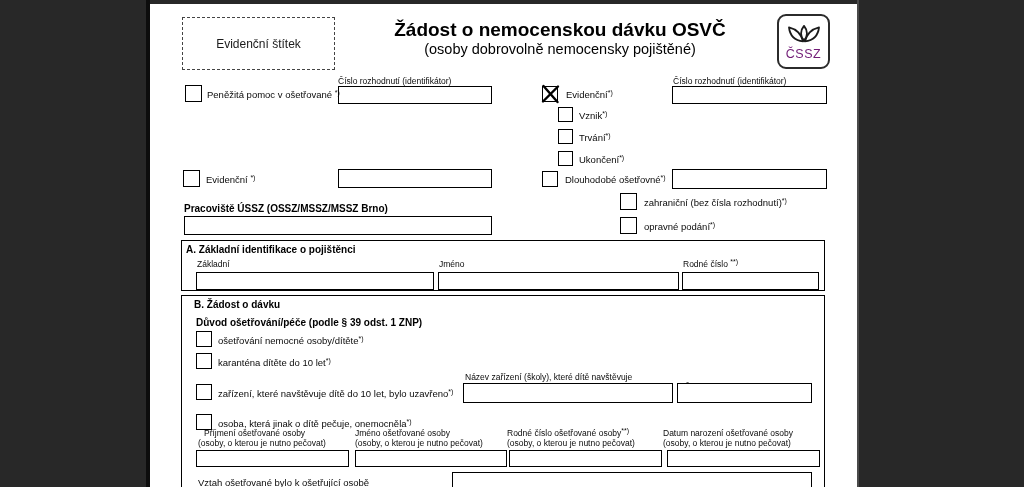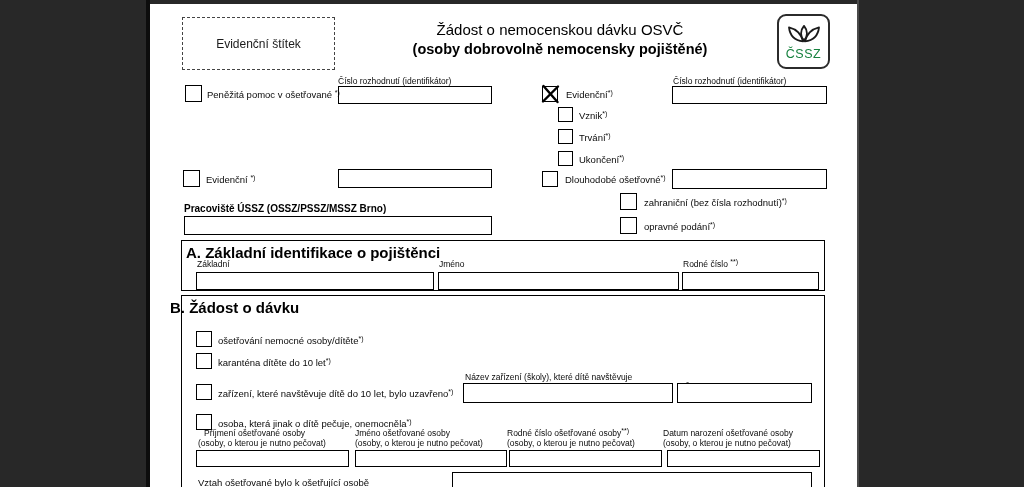--- a/index.html
+++ b/index.html
@@ -3,45 +3,45 @@
 <meta charset="utf-8">
 <style>
   * { margin:0; padding:0; box-sizing:border-box; }
   html,body { width:1024px; height:487px; overflow:hidden; }
   body { background:#282828; position:relative; font-family:"Liberation Sans",sans-serif; color:#000; }
   .edge-strip { position:absolute; top:0; height:487px; }
   .page { position:absolute; left:150px; top:4px; width:707px; height:483px; background:#ffffff; overflow:hidden; }
   .lbl { position:absolute; font-size:9.5px; line-height:11px; white-space:nowrap; color:#0a0a0a; }
   .flbl { position:absolute; font-size:8.5px; line-height:10px; white-space:nowrap; color:#0a0a0a; }
   .blbl { position:absolute; font-size:10px; font-weight:bold; white-space:nowrap; color:#000; }
-  .sec-title { position:absolute; font-size:15px; font-weight:bold; white-space:nowrap; color:#000; }
+  .sec-title { position:absolute; font-size:10px; font-weight:bold; white-space:nowrap; color:#000; }
   .sup { position:relative; top:-3px; font-size:7px; }
 
   .inp { position:absolute; border:1.5px solid #000; background:#fff; padding:0 3px;
          font:10px "Liberation Sans",sans-serif; color:#000; border-radius:0; outline:none; }
   .cb { position:absolute; width:16px; height:16px; border:1.8px solid #000; background:#fff; cursor:pointer; }
   .cb.small { width:15px; height:15px; }
   .cb.big { width:17px; height:17px; }
   .cb svg.xmark { display:none; position:absolute; left:-2px; top:-3px; width:19px; height:20px; }
   .cb.on svg.xmark { display:block; }
   .cb svg.xmark path { stroke:#000; stroke-width:2.4; fill:none; stroke-linecap:round; }
 
   .secbox { position:absolute; left:31px; width:644px; border:1.6px solid #000; background:transparent; }
 
   .evidence-box { position:absolute; left:32px; top:13px; width:153px; height:53px;
                   border:1.5px dashed #444; display:flex; align-items:center; justify-content:center; }
   .evidence-box span { font-size:12px; color:#1a1a1a; }
 
   .title-block { position:absolute; left:160px; top:16px; width:500px; text-align:center; }
-  .title-line1 { font-size:15px; font-weight:normal; line-height:20px; }
-  .title-line2 { font-size:14.5px; font-weight:bold; line-height:19px; }
+  .title-line1 { font-size:19px; font-weight:bold; line-height:20px; }
+  .title-line2 { font-size:14.5px; font-weight:normal; line-height:19px; }
 
   .logo { position:absolute; left:627px; top:10px; width:53px; height:55px; border:2px solid #2b2b2b;
           border-radius:9px; display:flex; flex-direction:column; align-items:center; justify-content:center; }
-  .logo .logo-text { font-size:12.5px; letter-spacing:0.5px; color:#15803d; line-height:13px; }
+  .logo .logo-text { font-size:12.5px; letter-spacing:0.5px; color:#701a75; line-height:13px; }
   .logo svg { display:block; }
 </style>
 </head>
 <body>
 
 <div class="edge-strip" style="left:146px;width:4px;background:#0d0d0d;"></div>
 <div class="edge-strip" style="left:857px;width:2px;background:#4a4a4a;"></div>
 
 <div class="page">
 
@@ -114,37 +114,38 @@
   <div class="cb big" style="left:470px;top:189px">
     
   </div>
   <div class="lbl" style="left:494px;top:193px"><span>zahraniční (bez čísla rozhodnutí)</span><span class="sup">*)</span></div>
 
   <div class="cb big" style="left:470px;top:213px">
     
   </div>
   <div class="lbl" style="left:494px;top:217px"><span>opravné podání</span><span class="sup">*)</span></div>
 
-  <div class="blbl" style="left:34px;top:199px">Pracoviště ÚSSZ (OSSZ/PSSZ/MSSZ Brno)</div>
+  <div class="blbl" style="left:34px;top:199px">Pracoviště ÚSSZ (OSSZ/MSSZ/MSSZ Brno)</div>
   <input class="inp" style="left: 34px; top: 212px; width: 308px; height: 19px;" type="text" value="">
 
   <div class="secbox" style="top:236px;height:51px"></div>
   <div class="sec-title" style="left:36px;top:240px">A. Základní identifikace o pojištěnci</div>
 
   <div class="flbl" style="left:47px;top:255px">Základní</div>
   <input class="inp" style="left: 46px; top: 268px; width: 238px; height: 18px;" type="text" value="">
 
   <div class="flbl" style="left:289px;top:255px">Jméno</div>
   <input class="inp" style="left: 288px; top: 268px; width: 241px; height: 18px;" type="text" value="">
 
   <div class="flbl" style="left:533px;top:255px"><span>Rodné číslo </span><span class="sup">**)</span></div>
   <input class="inp" style="left: 532px; top: 268px; width: 137px; height: 18px;" type="text" value="">
 
   <div class="secbox" style="top:291px;height:240px"></div>
-  <div class="sec-title" style="left:20px;top:295px">B. Žádost o dávku</div>
+  <div class="sec-title" style="left:44px;top:295px">B. Žádost o dávku</div>
+  <div class="blbl" style="left:46px;top:313px">Důvod ošetřování/péče (podle § 39 odst. 1 ZNP)</div>
 
   <div class="cb" style="left:46px;top:327px">
     
   </div>
   <div class="lbl" style="left:68px;top:331px"><span>ošetřování nemocné osoby/dítěte</span><span class="sup">*)</span></div>
 
   <div class="cb" style="left:46px;top:349px">
     
   </div>
   <div class="lbl" style="left:68px;top:353px"><span>karanténa dítěte do 10 let</span><span class="sup">*)</span></div>

